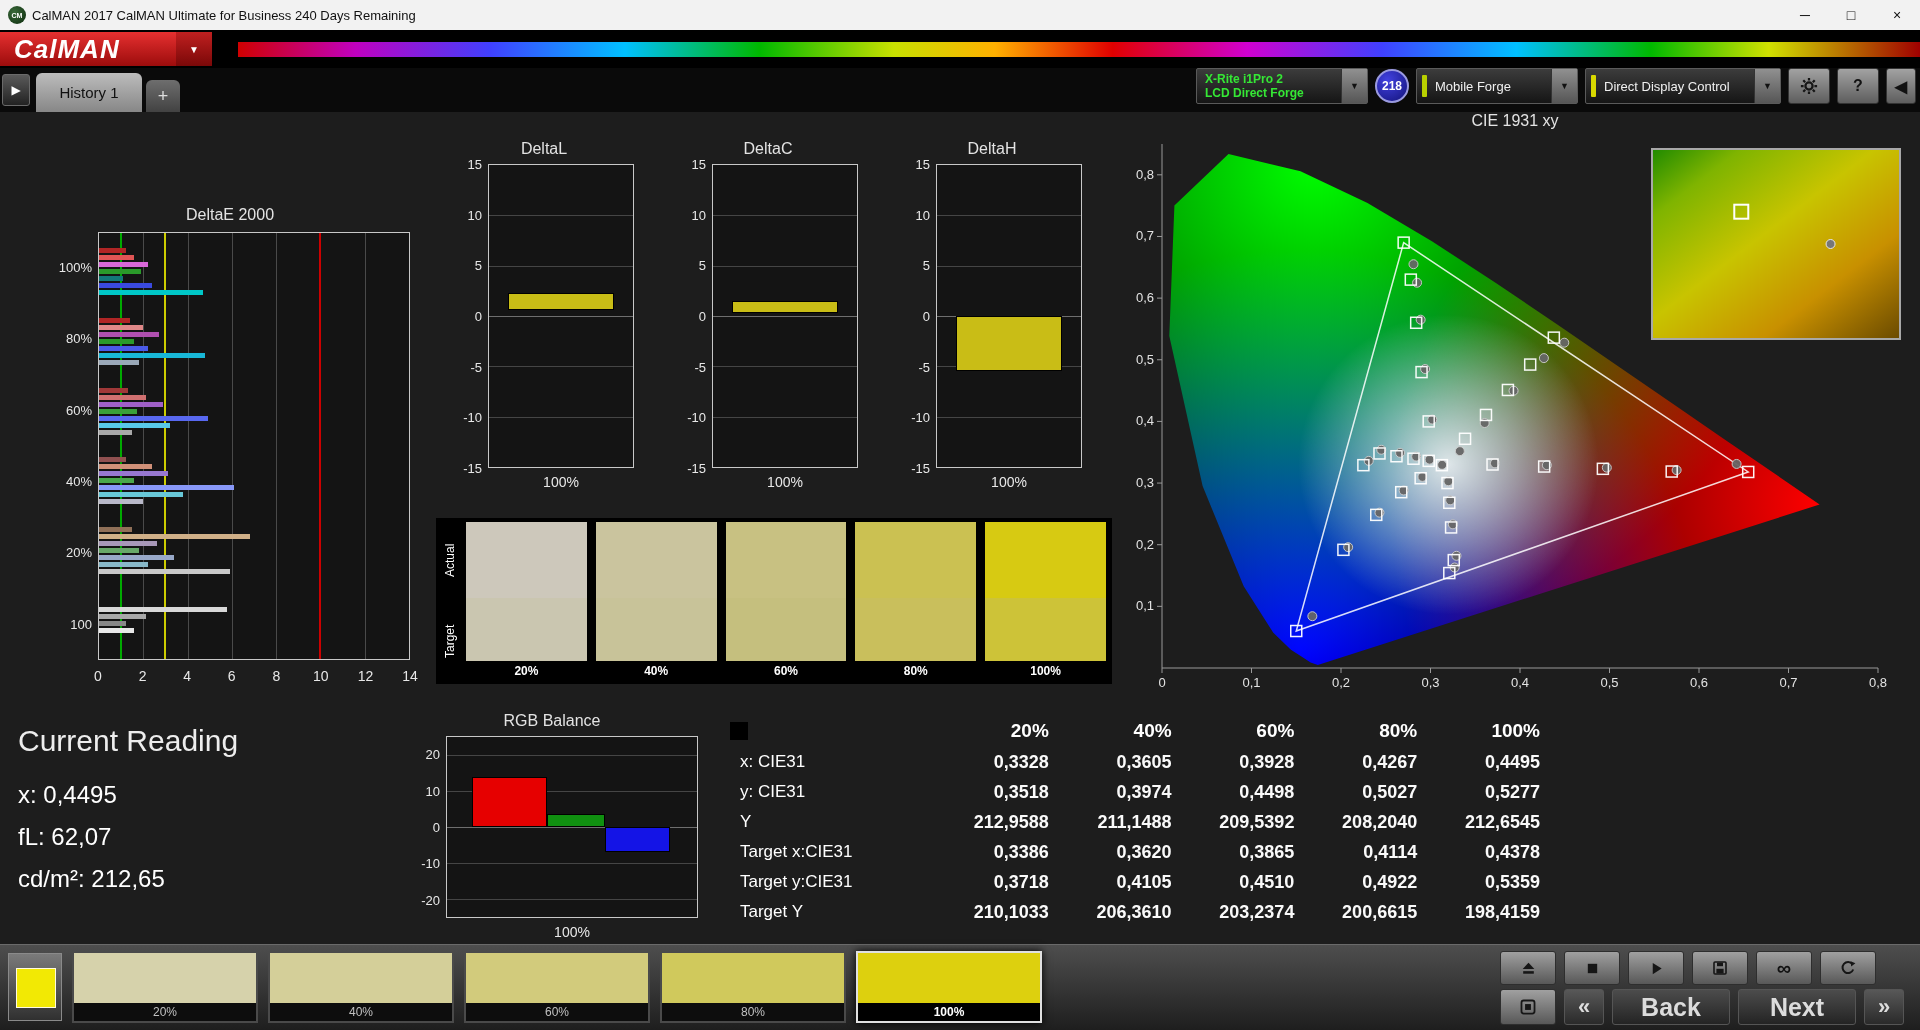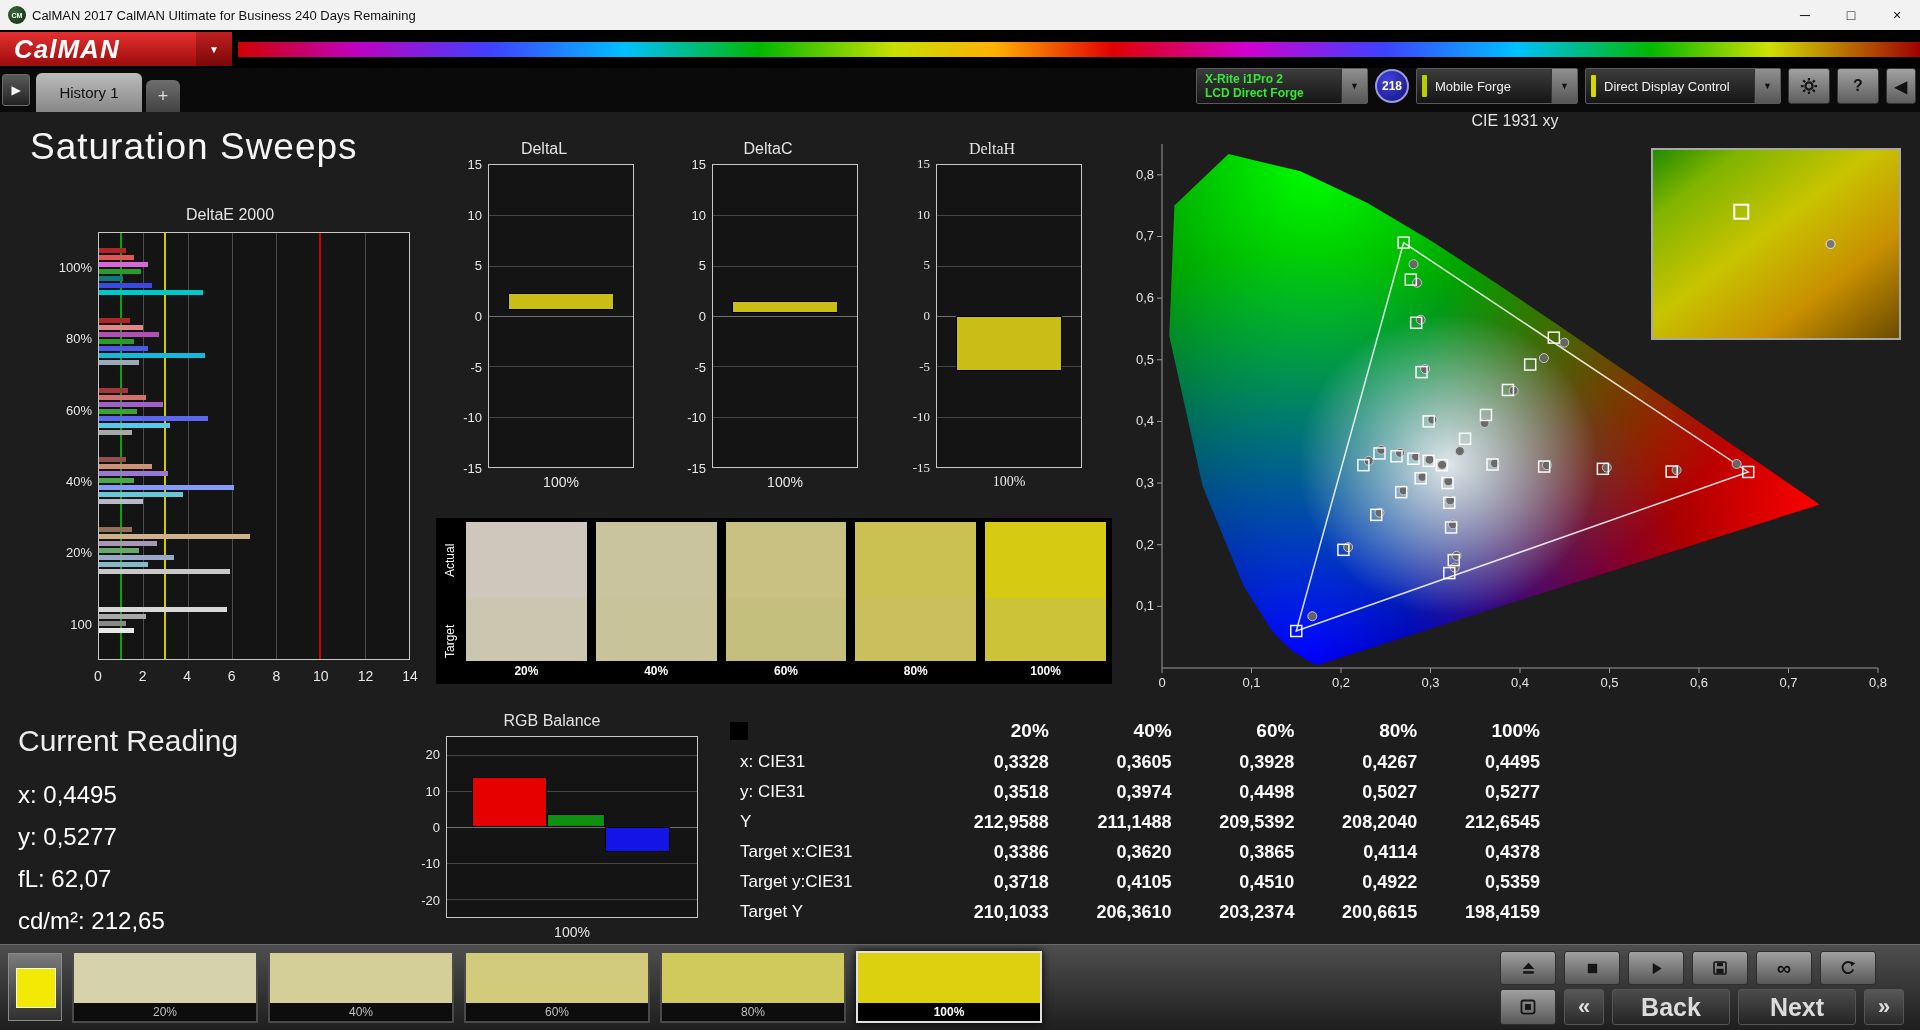--- a/index.html
+++ b/index.html
@@ -9,21 +9,21 @@
 
   
   .titlebar { position:absolute; top:0; left:0; right:0; height:30px; background:#f2f2f2; display:flex; align-items:center; }
   .appicon { width:18px; height:18px; border-radius:50%; background:radial-gradient(circle at 35% 35%, #3a6a3a, #0c2a0c); color:#fff; font-size:7px; font-weight:bold; display:flex; align-items:center; justify-content:center; margin:0 6px 0 8px; }
   .titletext { font-size:13px; color:#111; }
   .winbtns { margin-left:auto; display:flex; height:100%; }
   .winbtn { width:46px; height:100%; display:flex; align-items:center; justify-content:center; font-size:14px; color:#111; }
 
   
   .brandrow { position:absolute; top:30px; left:0; right:0; height:38px; background:#000; }
-  .logo { position:absolute; left:0; top:2px; height:34px; width:232px; display:flex; align-items:stretch; }
+  .logo { position:absolute; left:0; top:2px; height:34px; width:212px; display:flex; align-items:stretch; }
   .logo-main { flex:1; background:linear-gradient(#e63030,#9c0c0c); color:#fff; font-style:italic; font-weight:bold; font-size:26px; display:flex; align-items:center; padding-left:14px; letter-spacing:1px; }
   .logo-caret { width:36px; background:linear-gradient(#c02020,#7a0808); color:#fff; display:flex; align-items:center; justify-content:center; font-size:10px; }
   .rainbow { position:absolute; left:238px; right:0; top:12px; height:15px;
     background:linear-gradient(90deg,#d00000 0%,#c000c0 7%,#4040ff 15%,#00c0ff 23%,#00b800 31%,#c8e000 39%,#ffb000 45%,#e00000 52%,#d000d0 60%,#4040ff 68%,#00c0ff 76%,#00b800 84%,#d0e000 91%,#a00000 100%); }
 
   
   .tabbar { position:absolute; top:68px; left:0; right:0; height:44px; background:#0a0a0a; }
   .expander { position:absolute; left:2px; top:6px; width:28px; height:32px; background:linear-gradient(#5a5a5a,#222); border:1px solid #6a6a6a; color:#fff; display:flex; align-items:center; justify-content:center; font-size:12px; border-radius:3px; }
   .tab-history { position:absolute; left:36px; top:5px; width:106px; height:39px; background:linear-gradient(#bcbcbc,#878787); border-radius:6px 6px 0 0; color:#111; font-size:15px; display:flex; align-items:center; justify-content:center; }
   .tab-add { position:absolute; left:146px; top:12px; width:34px; height:32px; background:linear-gradient(#6e6e6e,#424242); border-radius:6px 6px 0 0; color:#ddd; font-size:18px; display:flex; align-items:center; justify-content:center; }
@@ -179,21 +179,20 @@
       </div>
       <div class="sqbtn">
           <span>?</span>
         </div>
       <div class="sqbtn narrow">
           <span>◀</span>
         </div>
     </div>
   </div>
 
-  <div class="page-title">Saturation Sweeps</div>
 
   <div class="deltae">
     <div class="chart-title">DeltaE 2000</div>
     <div class="de-main">
       <div class="de-ylab" id="de-ylab">
           <div>100%</div>
           <div>80%</div>
           <div>60%</div>
           <div>40%</div>
           <div>20%</div>
@@ -317,21 +316,21 @@
           <div class="sb-hline" style="top: 16.6667%;"></div>
           <div class="sb-hline" style="top: 33.3333%;"></div>
           <div class="sb-hline zero" style="top: 50%;"></div>
           <div class="sb-hline" style="top: 66.6667%;"></div>
           <div class="sb-hline" style="top: 83.3333%;"></div>
           <div class="sb-bar" style="left: 13%; width: 74%; top: 45%; height: 4%; background: rgb(201, 189, 22);"></div>
         </div>
       </div>
     <div class="sb-xlab">100%</div>
   </div>
-  <div class="dchart" style="left:900px;font-family:Liberation Serif, serif;">
+  <div class="dchart" style="left:900px;">
     <div class="chart-title">DeltaH</div>
     <div class="sb-main">
         <div class="sb-ylab">
           <span style="top: 0%;">15</span>
           <span style="top: 16.6667%;">10</span>
           <span style="top: 33.3333%;">5</span>
           <span style="top: 50%;">0</span>
           <span style="top: 66.6667%;">-5</span>
           <span style="top: 83.3333%;">-10</span>
           <span style="top: 100%;">-15</span>
@@ -522,21 +521,20 @@
             <rect x="532" y="13" width="248" height="190" fill="url(#insetG)" stroke="#a8a8a8" stroke-width="2"></rect>
             <rect x="614.28" y="68.7" width="14" height="14" fill="none" stroke="#ffffff" stroke-width="2"></rect>
             <circle cx="710.56" cy="108" r="4.5" fill="#777777" stroke="#e8e8e8" stroke-width="1"></circle>
           </g>
         </svg></div>
   </div>
 
   <div class="curread">
     <div class="curread-title">Current Reading</div>
     <div class="curread-line">x: 0,4495</div>
-    <div class="curread-line">y: 0,5277</div>
     <div class="curread-line">fL: 62,07</div>
     <div class="curread-line">cd/m²: 212,65</div>
   </div>
 
   <div class="rgbchart">
     <div class="chart-title">RGB Balance</div>
     <div class="sb-main">
         <div class="sb-ylab">
           <span style="top: 10%; text-align: right;">20</span>
           <span style="top: 30%;">10</span>

